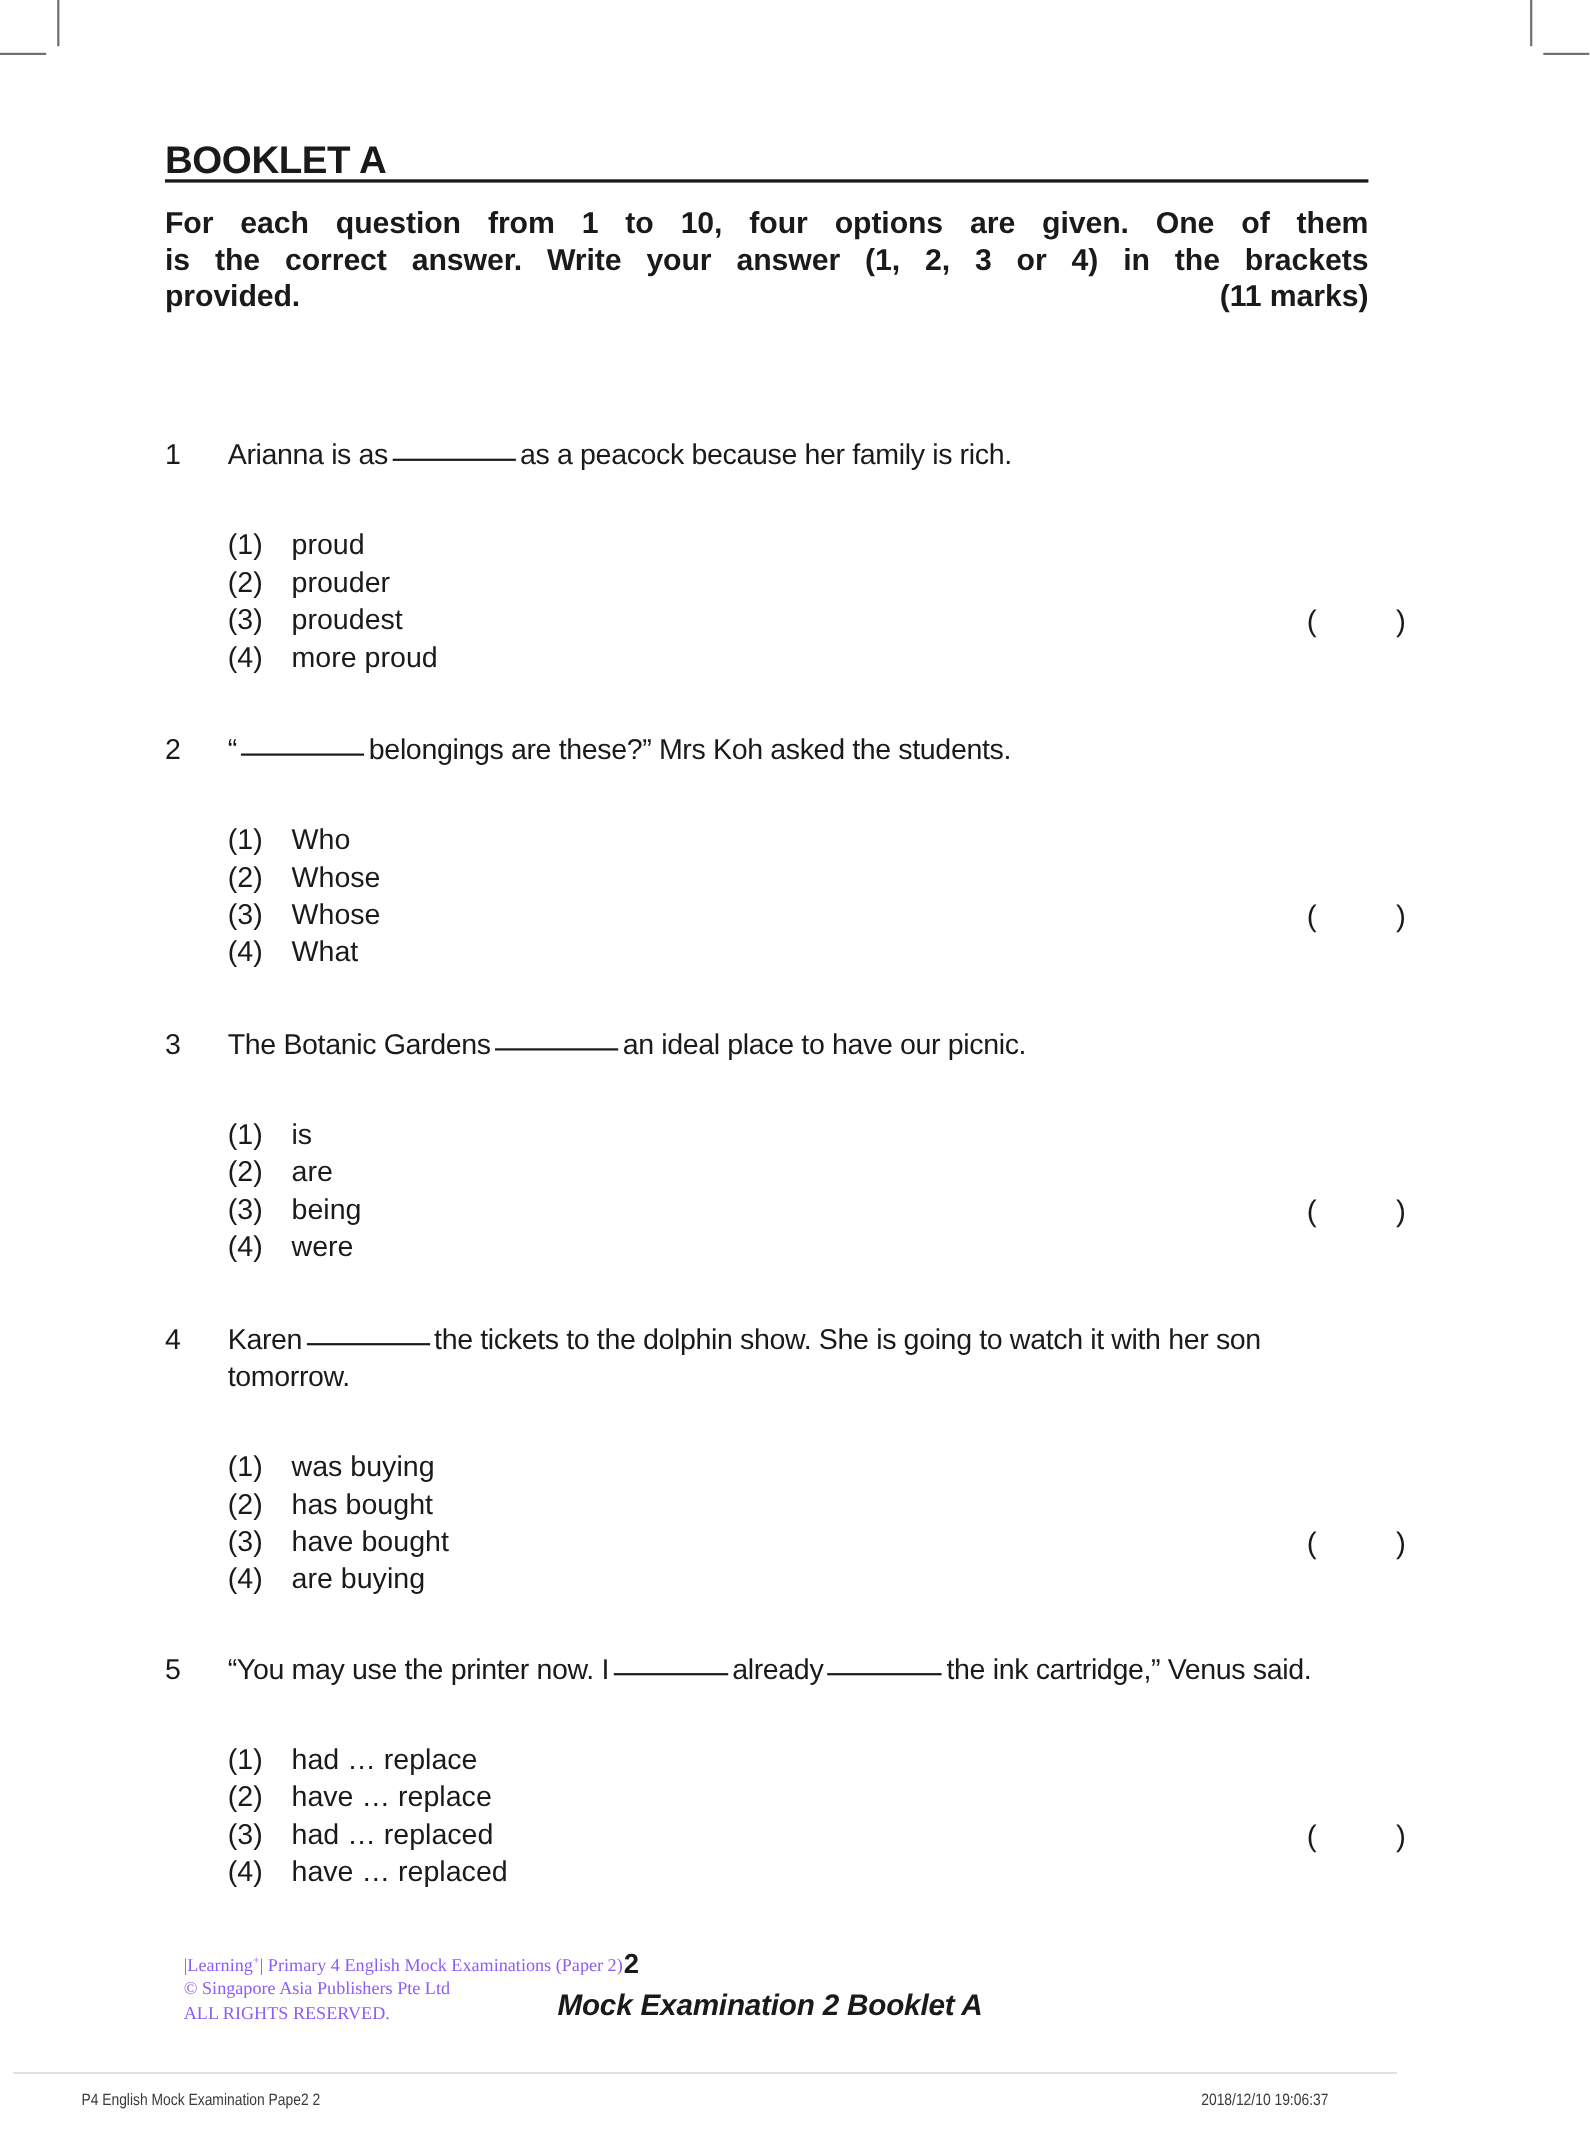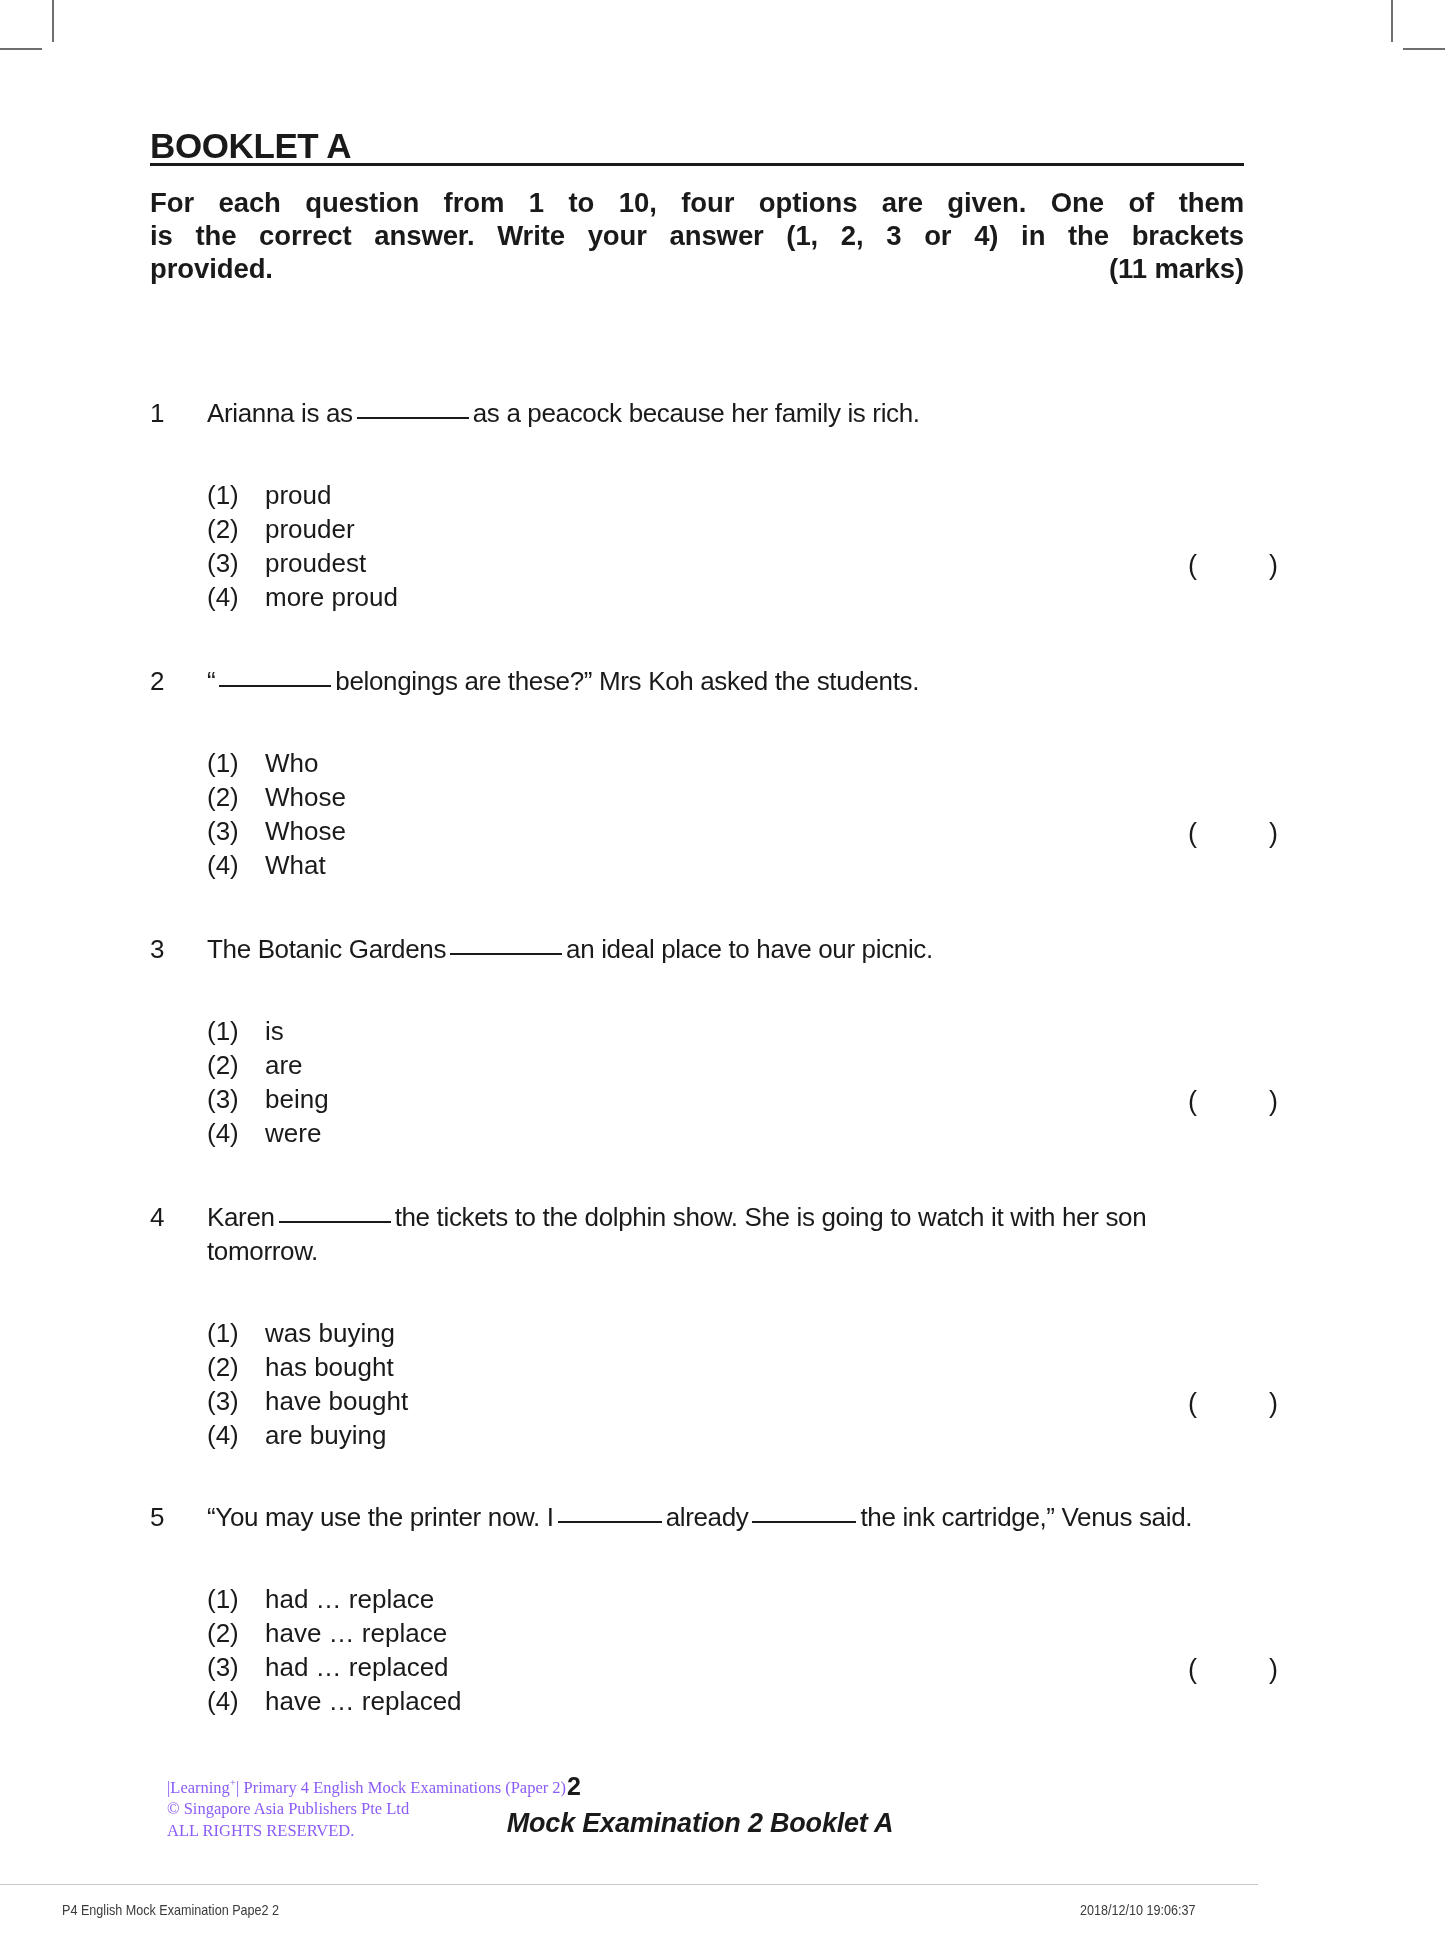--- a/index.html
+++ b/index.html
@@ -188,21 +188,21 @@
     text-align: center;
     font-size: 27px;
     font-weight: bold;
     font-style: italic;
     letter-spacing: -0.2px;
   }
 
   
   .print-bar {
     position: absolute;
-    left: 0;
+    left: 12px;
     top: 1884px;
     width: 1258px;
     height: 53px;
     border-top: 1px solid #c9c9c9;
   }
   .print-left {
     position: absolute;
     left: 62px;
     top: 16px;
     font-size: 15px;

